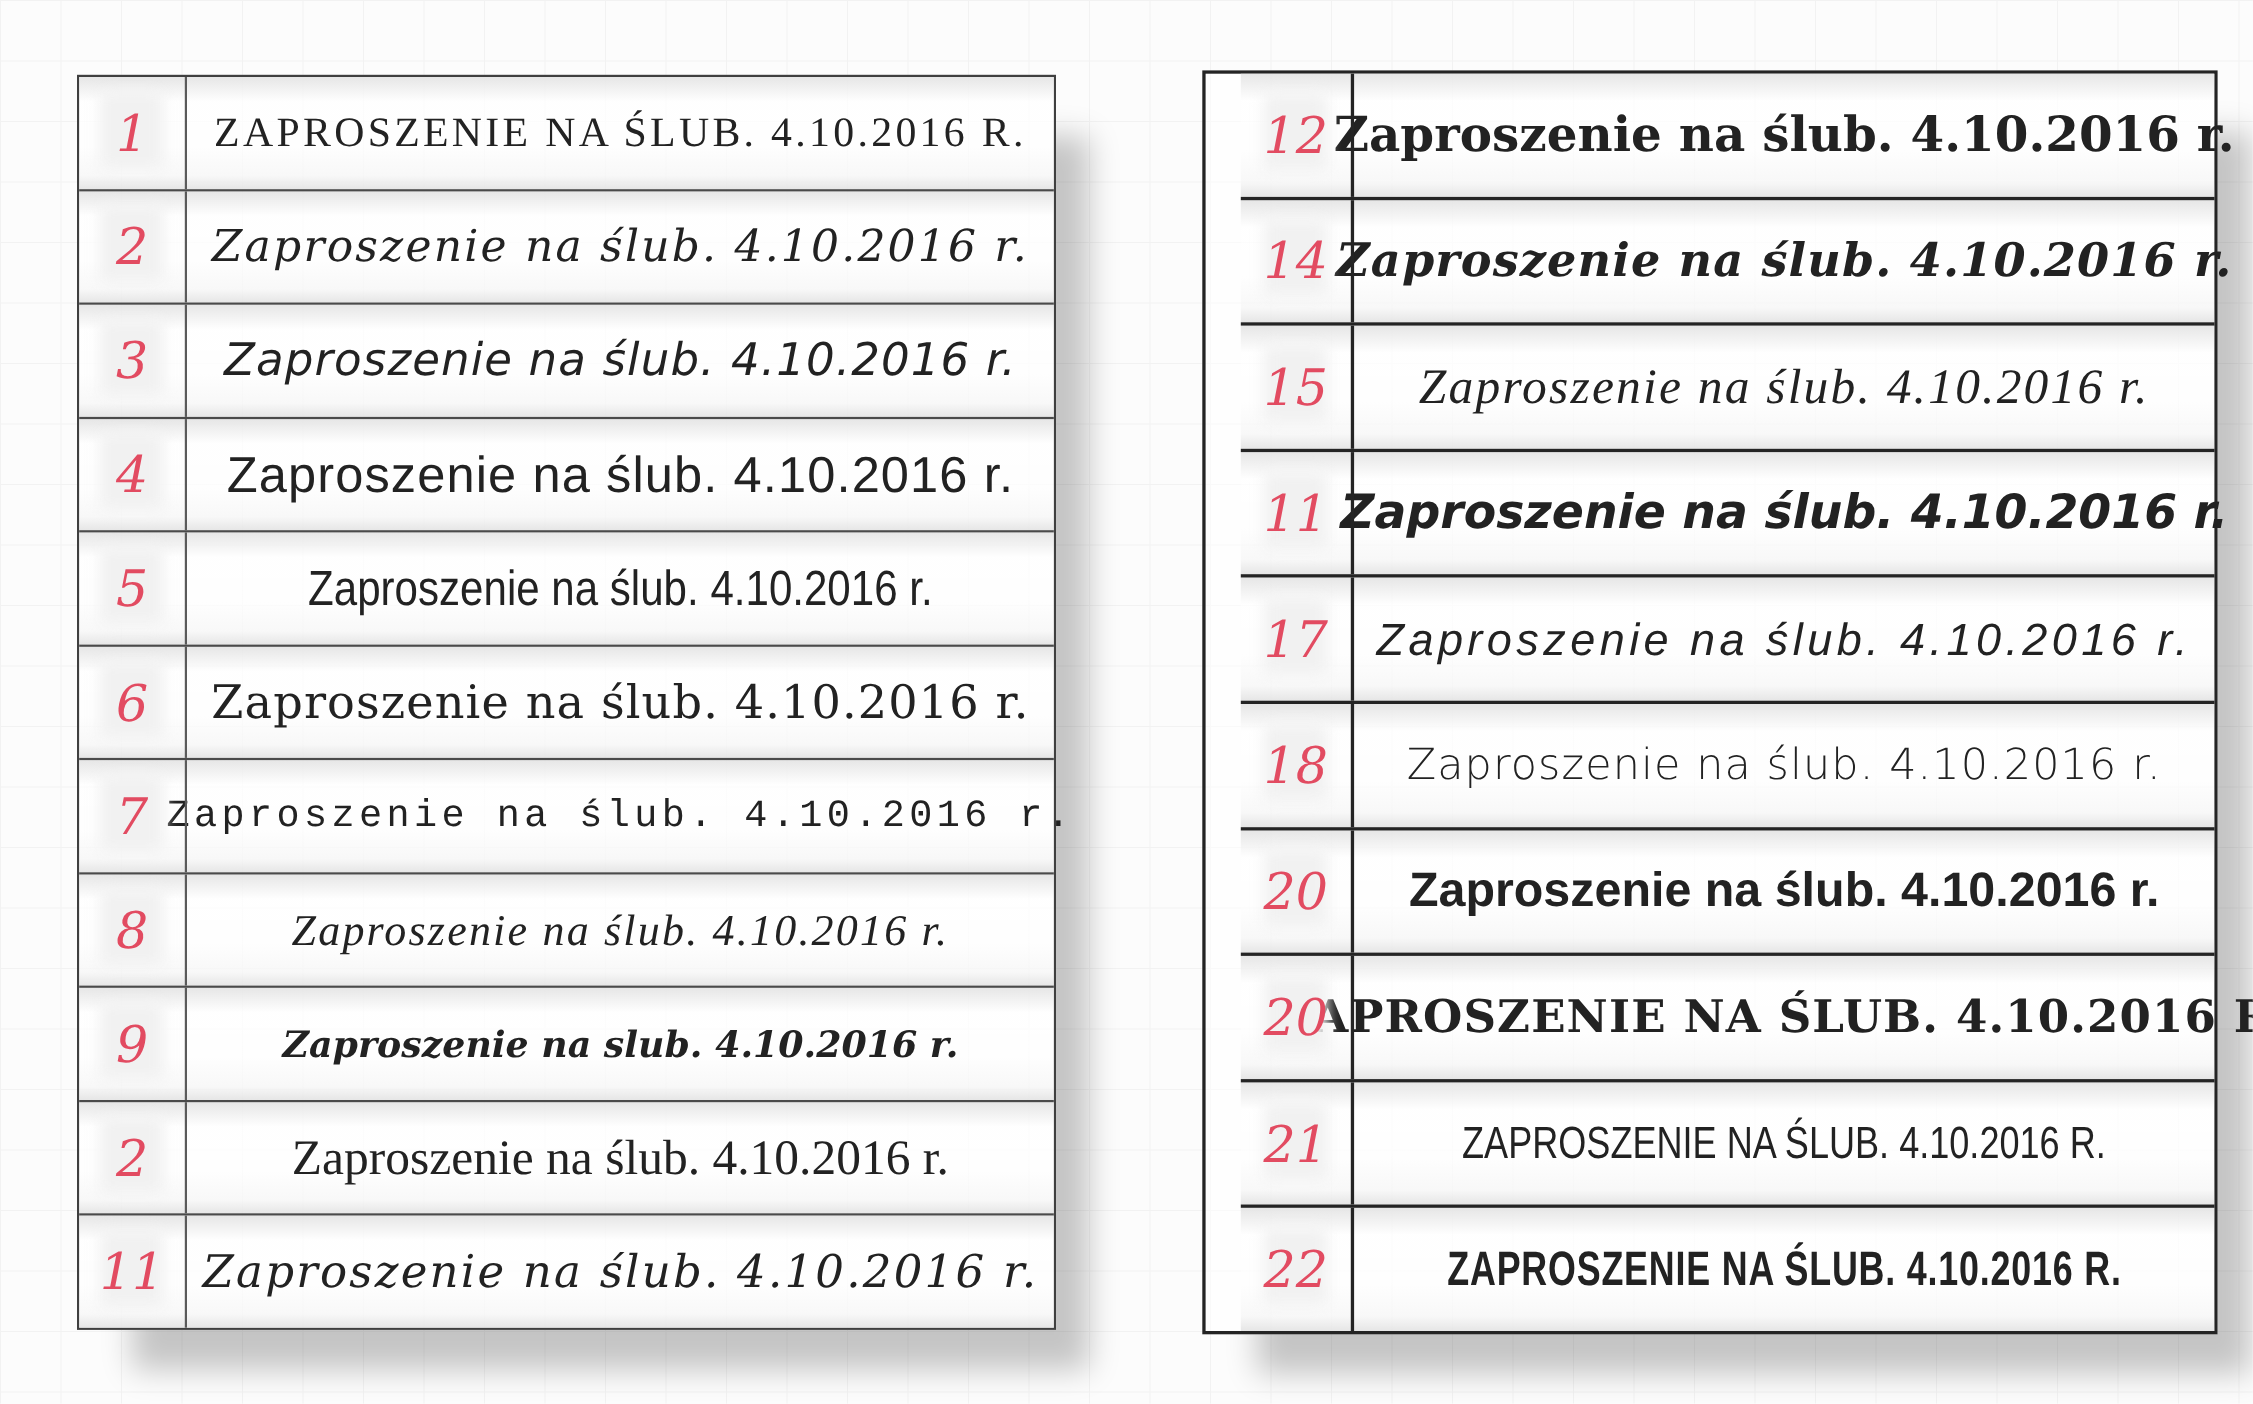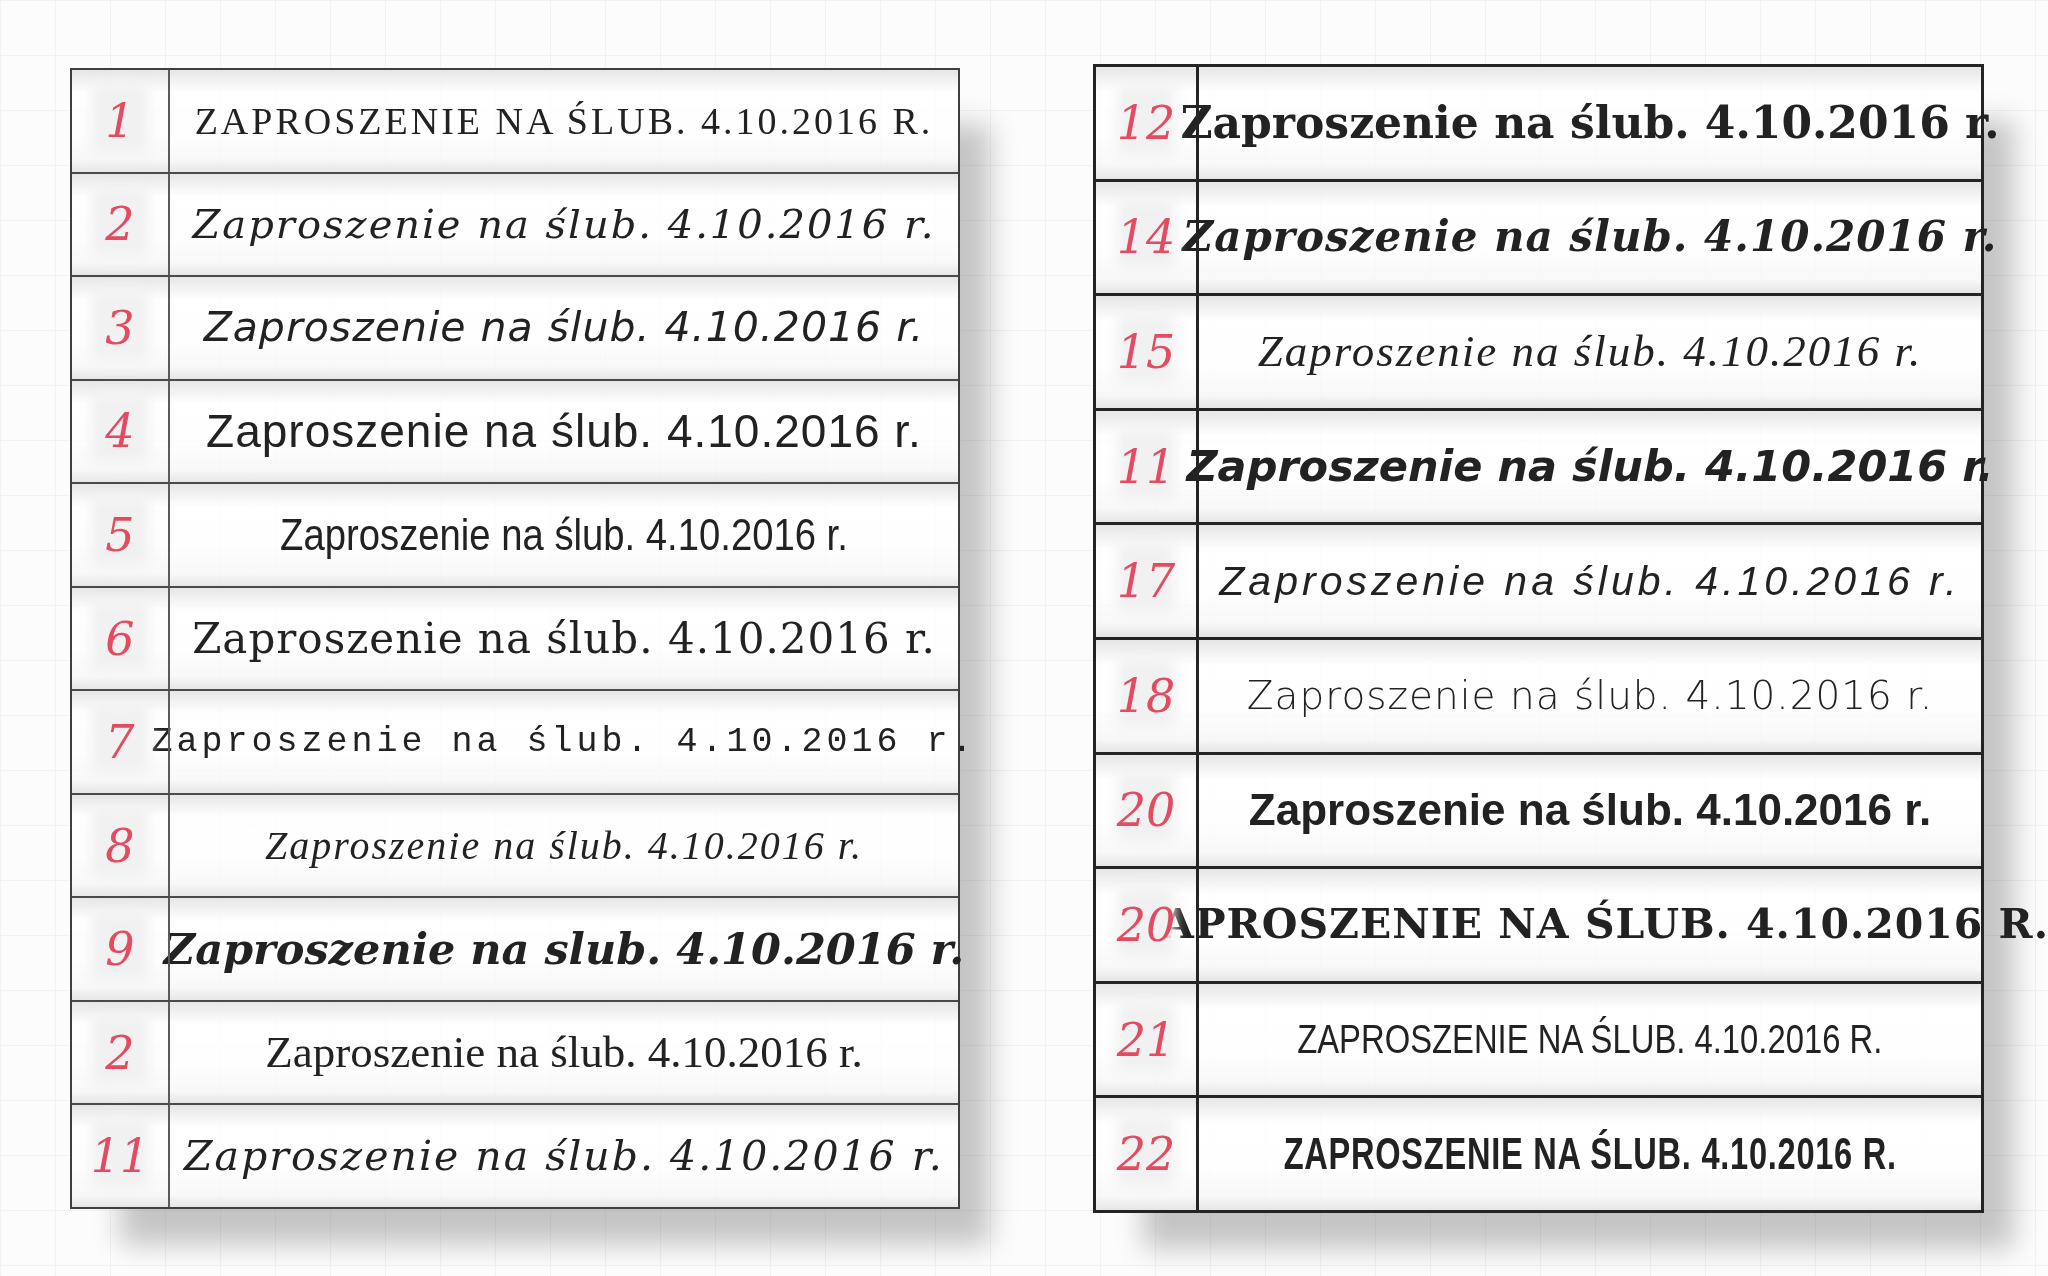--- a/index.html
+++ b/index.html
@@ -12,21 +12,21 @@
     background-size:55px 55px;
     font-family:"Liberation Serif", serif;
   }
   .spec-table{
     position:absolute;
     display:flex;flex-direction:column;
     background:rgba(255,255,255,0.55);
     box-shadow:40px 46px 26px -10px rgba(0,0,0,0.22);
   }
   .table-left{left:70px;top:68px;width:886px;height:1137px;border:2px solid #3f3f3f;}
-  .table-right{left:1093px;top:64px;width:885px;height:1143px;border:3px solid #242424;}
+  .table-right{left:1093px;top:64px;width:885px;height:1143px;border:3px solid #242424;padding-left:32px;}
   .row{
     flex:1;display:flex;min-height:0;
     background:linear-gradient(180deg, rgba(226,226,226,0.85) 0%, rgba(255,255,255,0.55) 22%,
                rgba(255,255,255,0.45) 60%, rgba(244,244,244,0.6) 88%, rgba(224,224,224,0.8) 100%);
   }
   .table-left .row + .row{border-top:2px solid #4a4a4a;}
   .table-right .row + .row{border-top:3px solid #242424;}
   .num-cell{
     position:relative;display:flex;align-items:center;justify-content:center;flex:0 0 auto;
   }
@@ -45,21 +45,21 @@
 
   
   .f-serif-caps        {font-family:"Liberation Serif",serif;font-size:38px;letter-spacing:3px;}
   .f-script-thin       {font-family:"DejaVu Serif",serif;font-style:italic;font-size:40px;letter-spacing:2px;}
   .f-handwriting       {font-family:"DejaVu Sans",sans-serif;font-style:italic;font-size:41px;letter-spacing:1px;}
   .f-geometric-sans    {font-family:"Liberation Sans",sans-serif;font-size:46px;letter-spacing:1px;}
   .f-condensed-sans    {font-family:"Liberation Sans",sans-serif;font-size:45px;display:inline-block;transform:scaleX(0.85);}
   .f-serif-elegant     {font-family:"DejaVu Serif",serif;font-size:42px;letter-spacing:1px;}
   .f-typewriter        {font-family:"Liberation Mono","DejaVu Sans Mono",monospace;font-size:35px;letter-spacing:4px;}
   .f-script-italic     {font-family:"Liberation Serif",serif;font-style:italic;font-size:40px;letter-spacing:2px;}
-  .f-script-bold       {font-family:"DejaVu Serif",serif;font-style:italic;font-weight:bold;font-size:43px;}
+  .f-script-bold       {font-family:"DejaVu Serif",serif;font-style:italic;font-weight:bold;font-size:33px;}
   .f-serif-regular     {font-family:"Liberation Serif",serif;font-size:45px;}
   .f-calligraphy-italic{font-family:"DejaVu Serif",serif;font-style:italic;font-size:41px;letter-spacing:2px;}
   .f-slab-bold         {font-family:"DejaVu Serif",serif;font-weight:bold;font-size:44px;}
   .f-techno-thin       {font-family:"DejaVu Sans",sans-serif;font-weight:300;font-size:33px;letter-spacing:3px;}
   .f-curly-script      {font-family:"DejaVu Serif",serif;font-style:italic;font-weight:bold;font-size:42px;letter-spacing:1px;}
   .f-serif-italic      {font-family:"Liberation Serif",serif;font-style:italic;font-size:45px;letter-spacing:2px;}
   .f-brush-bold        {font-family:"DejaVu Sans",sans-serif;font-style:italic;font-weight:bold;font-size:43px;}
   .f-marker            {font-family:"Liberation Sans",sans-serif;font-style:italic;font-size:41px;letter-spacing:4px;}
   .f-print-thin        {font-family:"DejaVu Sans",sans-serif;font-weight:300;font-size:39px;letter-spacing:1px;}
   .f-sans-bold         {font-family:"Liberation Sans",sans-serif;font-weight:bold;font-size:44px;}

